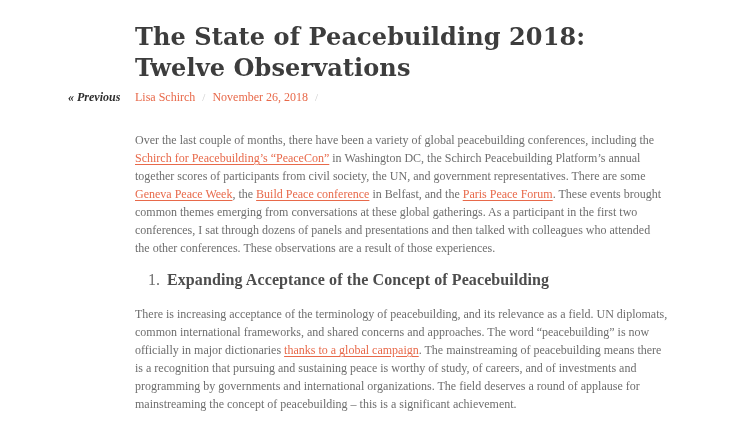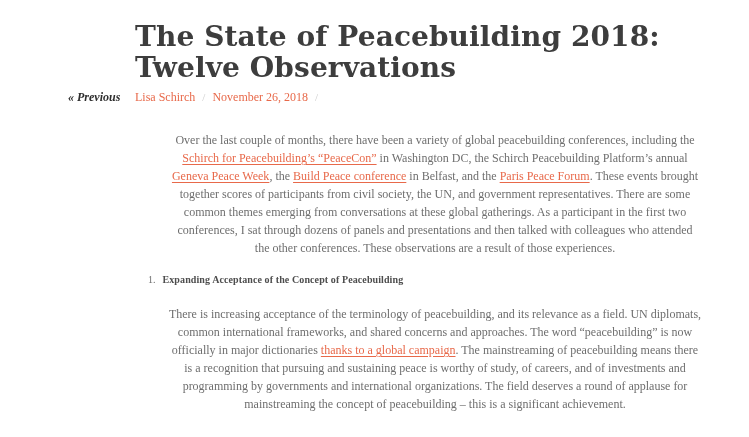--- a/index.html
+++ b/index.html
@@ -26,21 +26,21 @@
   }
   .post-header {
     position: absolute;
     left: 135px;
     top: 0;
     width: 590px;
   }
   h1.post-title {
     margin: 21px 0 17px 0;
     font-family: "DejaVu Serif", "Liberation Serif", serif;
-    font-size: 28px;
+    font-size: 24px;
     line-height: 31px;
     font-weight: bold;
     color: var(--title-text, #3d3d3d);
     letter-spacing: 0.1px;
   }
   .meta {
     position: absolute;
     left: 135px;
     top: 90px;
     font-size: 12px;
@@ -58,30 +58,30 @@
   }
   .content {
     position: absolute;
     left: 135px;
     top: 131px;
     width: 600px;
     font-size: 12px;
     line-height: 18px;
     color: var(--body-text, #6e6e6e);
   }
-  .content p.para { margin: 0 0 14px 0; text-align: center; }
+  .content p.para { margin: 0 0 14px 0; }
   .tline { display: block; }
   .inline-link {
     color: var(--accent, #e8694a);
     text-decoration: underline;
     text-underline-offset: 2px;
   }
   .obs-heading {
     margin: 0 0 16px 13px;
-    font-size: 10px;
+    font-size: 16px;
     line-height: 18px;
     color: var(--heading-text, #4d4d4d);
   }
   .obs-heading .obs-num {
     margin-right: 7px;
     color: var(--body-text, #6e6e6e);
   }
   .obs-heading strong { letter-spacing: 0.1px; }
 </style>
 </head>
@@ -99,22 +99,22 @@
 
   <div class="meta">
     <a href="#">Lisa Schirch</a><span class="sep">/</span><a href="#">November 26, 2018</a><span class="sep">/</span>
   </div>
 
   <div class="content">
 
     <p class="para">
         <span class="tline"><span>Over the last couple of months, there have been a variety of global peacebuilding conferences, including the</span></span>
         <span class="tline"><a href="#" class="inline-link">Schirch for Peacebuilding’s “PeaceCon”</a><span> in Washington DC, the Schirch Peacebuilding Platform’s annual</span></span>
+        <span class="tline"><span>together scores of participants from civil society, the UN, and government representatives. There are some</span></span>
         <span class="tline"><a href="#" class="inline-link">Geneva Peace Week</a><span>, the </span><a href="#" class="inline-link">Build Peace conference</a><span> in Belfast, and the </span><a href="#" class="inline-link">Paris Peace Forum</a><span>. These events brought</span></span>
-        <span class="tline"><span>together scores of participants from civil society, the UN, and government representatives. There are some</span></span>
         <span class="tline"><span>common themes emerging from conversations at these global gatherings. As a participant in the first two</span></span>
         <span class="tline"><span>conferences, I sat through dozens of panels and presentations and then talked with colleagues who attended</span></span>
         <span class="tline"><span>the other conferences. These observations are a result of those experiences.</span></span>
       </p>
 
     <div class="obs-heading">
       <span class="obs-num">1.</span><strong>Expanding Acceptance of the Concept of Peacebuilding</strong>
     </div>
 
     <p class="para">

